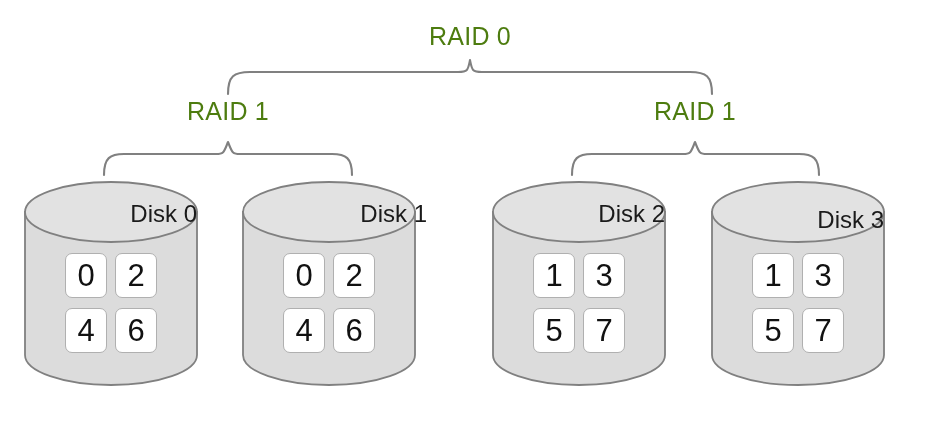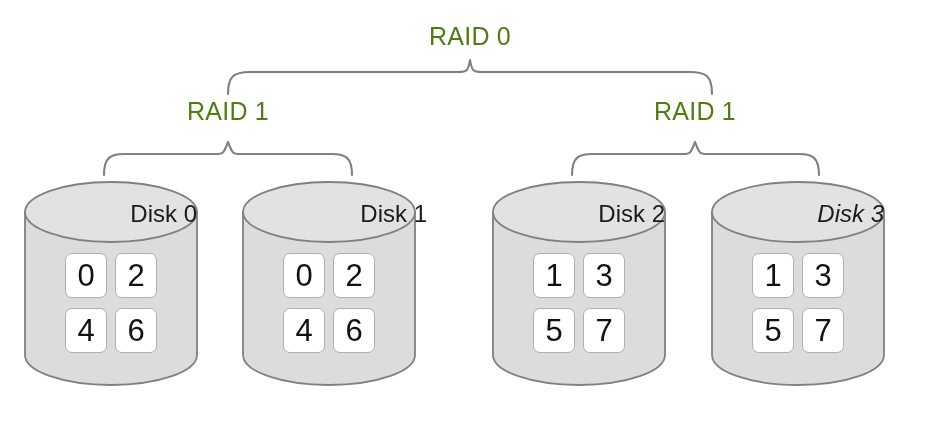--- a/index.html
+++ b/index.html
@@ -152,20 +152,20 @@
       <div class="disk-title" style="left: 243px; top: 202px; width: 184px;">Disk 1</div>
       <div class="block" style="left: 283px; top: 253px;">0</div>
       <div class="block" style="left: 333px; top: 253px;">2</div>
       <div class="block" style="left: 283px; top: 308px;">4</div>
       <div class="block" style="left: 333px; top: 308px;">6</div>
       <div class="disk-title" style="left: 493px; top: 202px; width: 172px;">Disk 2</div>
       <div class="block" style="left: 533px; top: 253px;">1</div>
       <div class="block" style="left: 583px; top: 253px;">3</div>
       <div class="block" style="left: 533px; top: 308px;">5</div>
       <div class="block" style="left: 583px; top: 308px;">7</div>
-      <div class="disk-title" style="left: 712px; top: 202px; width: 172px; font-style: italic;">Disk 3</div>
+      <div class="disk-title" style="left: 712px; top: 208px; width: 172px;">Disk 3</div>
       <div class="block" style="left: 752px; top: 253px;">1</div>
       <div class="block" style="left: 802px; top: 253px;">3</div>
       <div class="block" style="left: 752px; top: 308px;">5</div>
       <div class="block" style="left: 802px; top: 308px;">7</div>
     </div>
 
 </div>
 
 </body></html>

